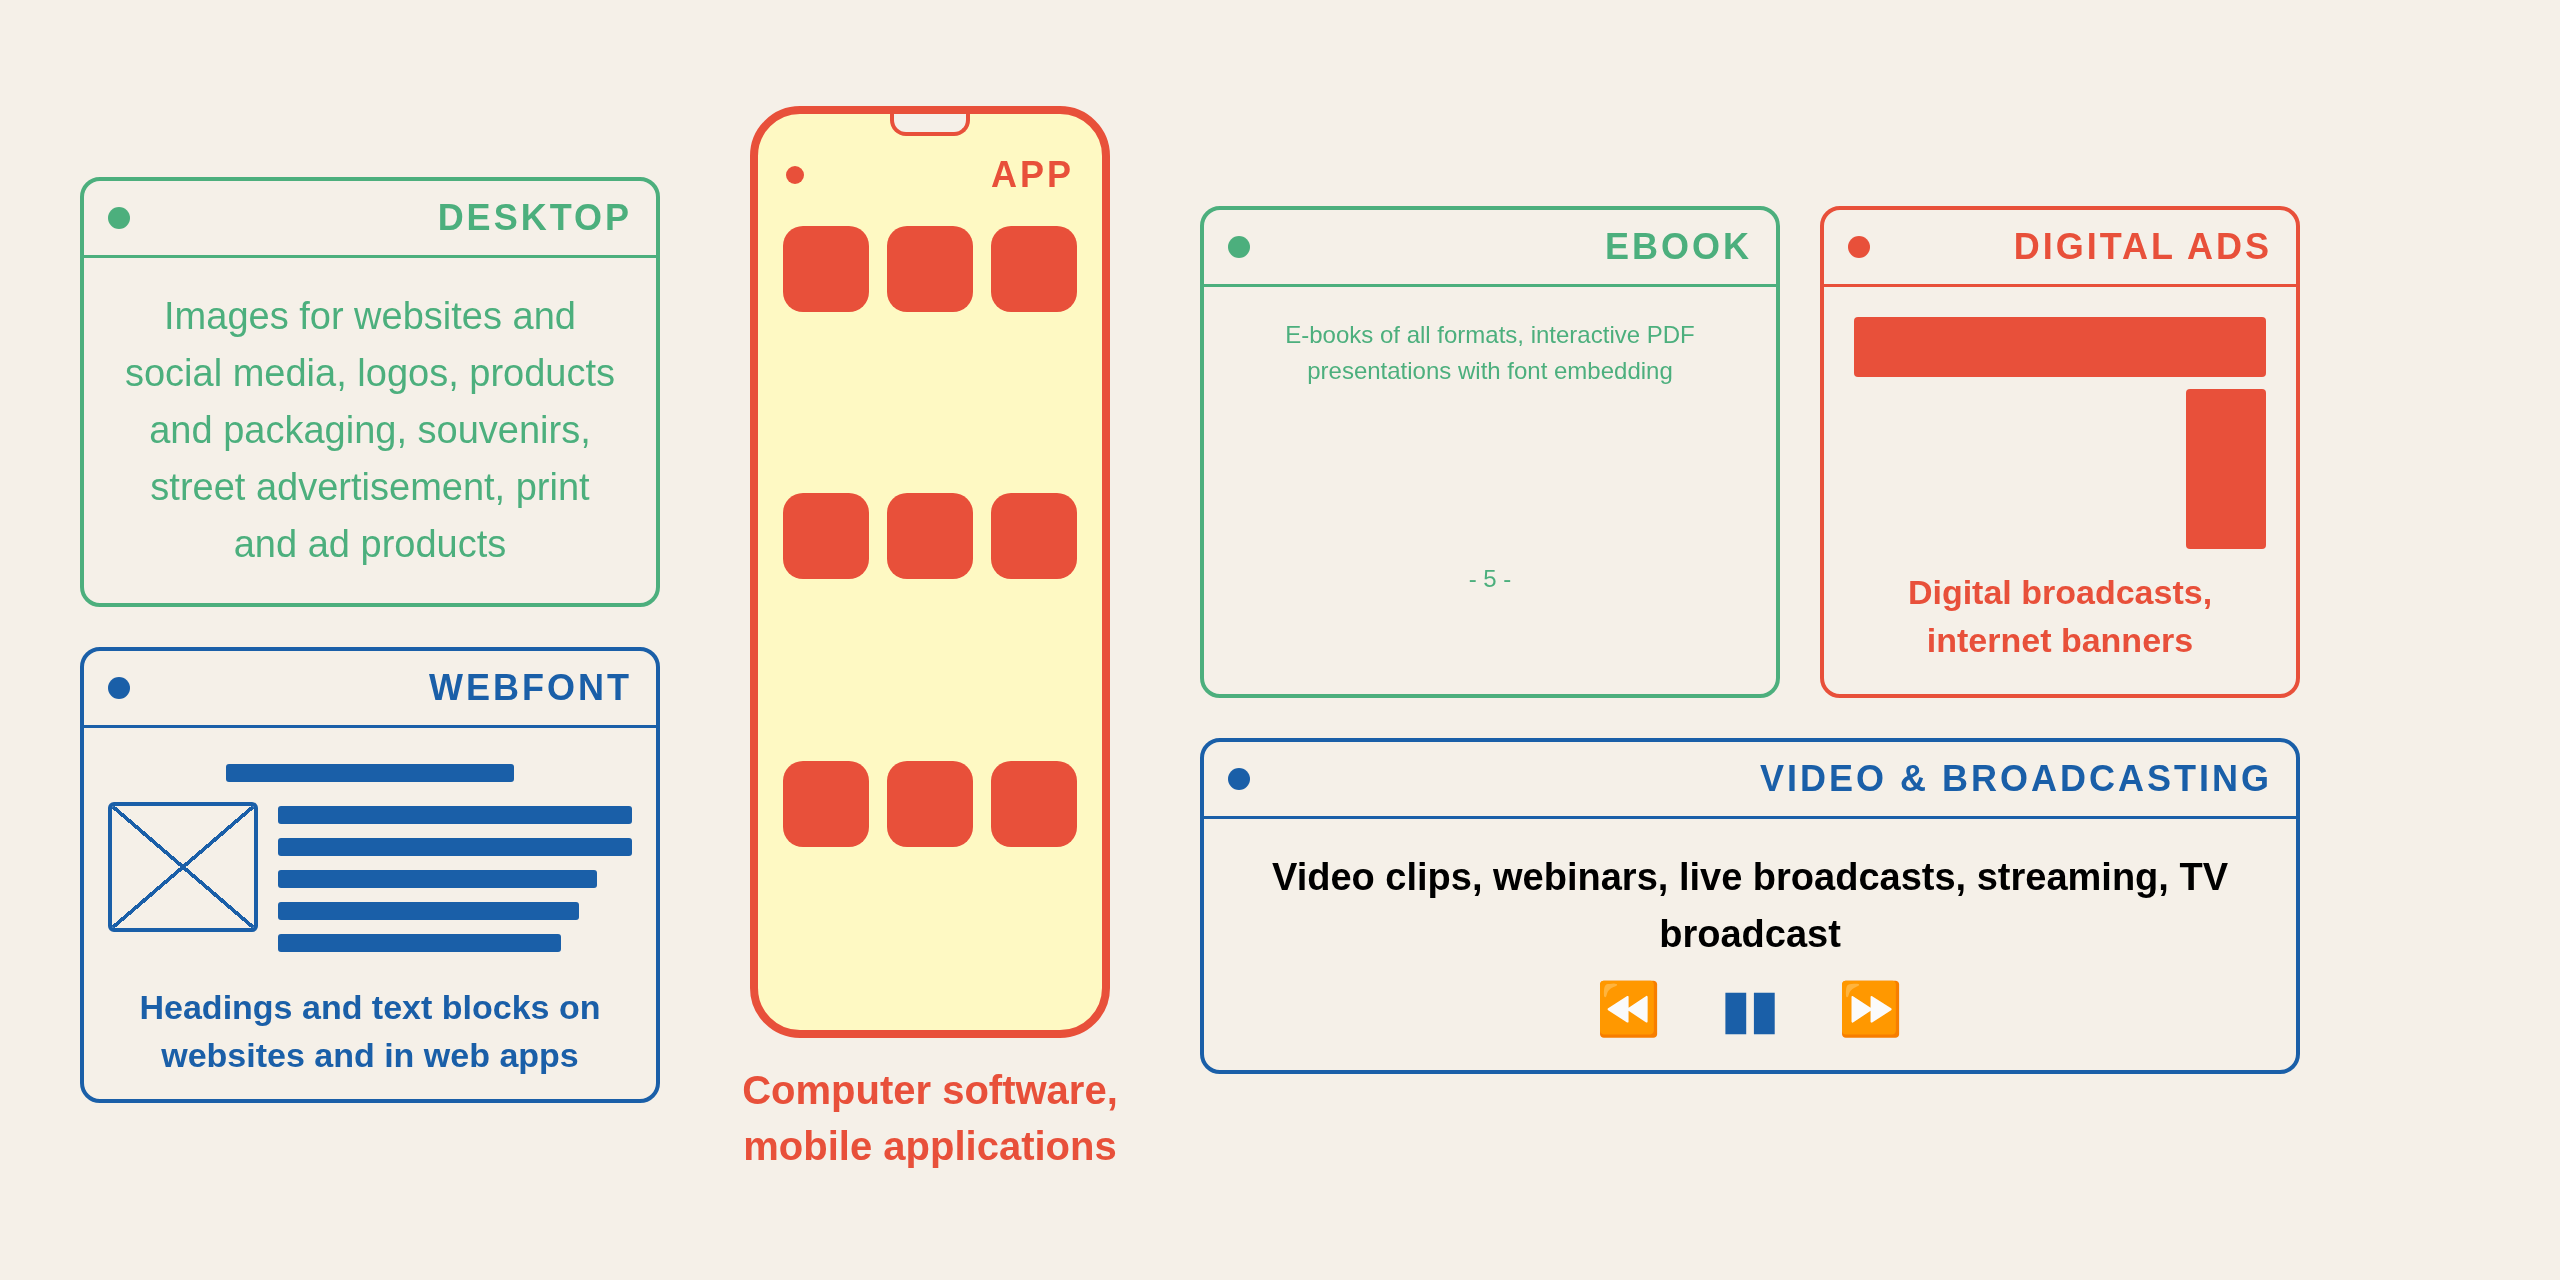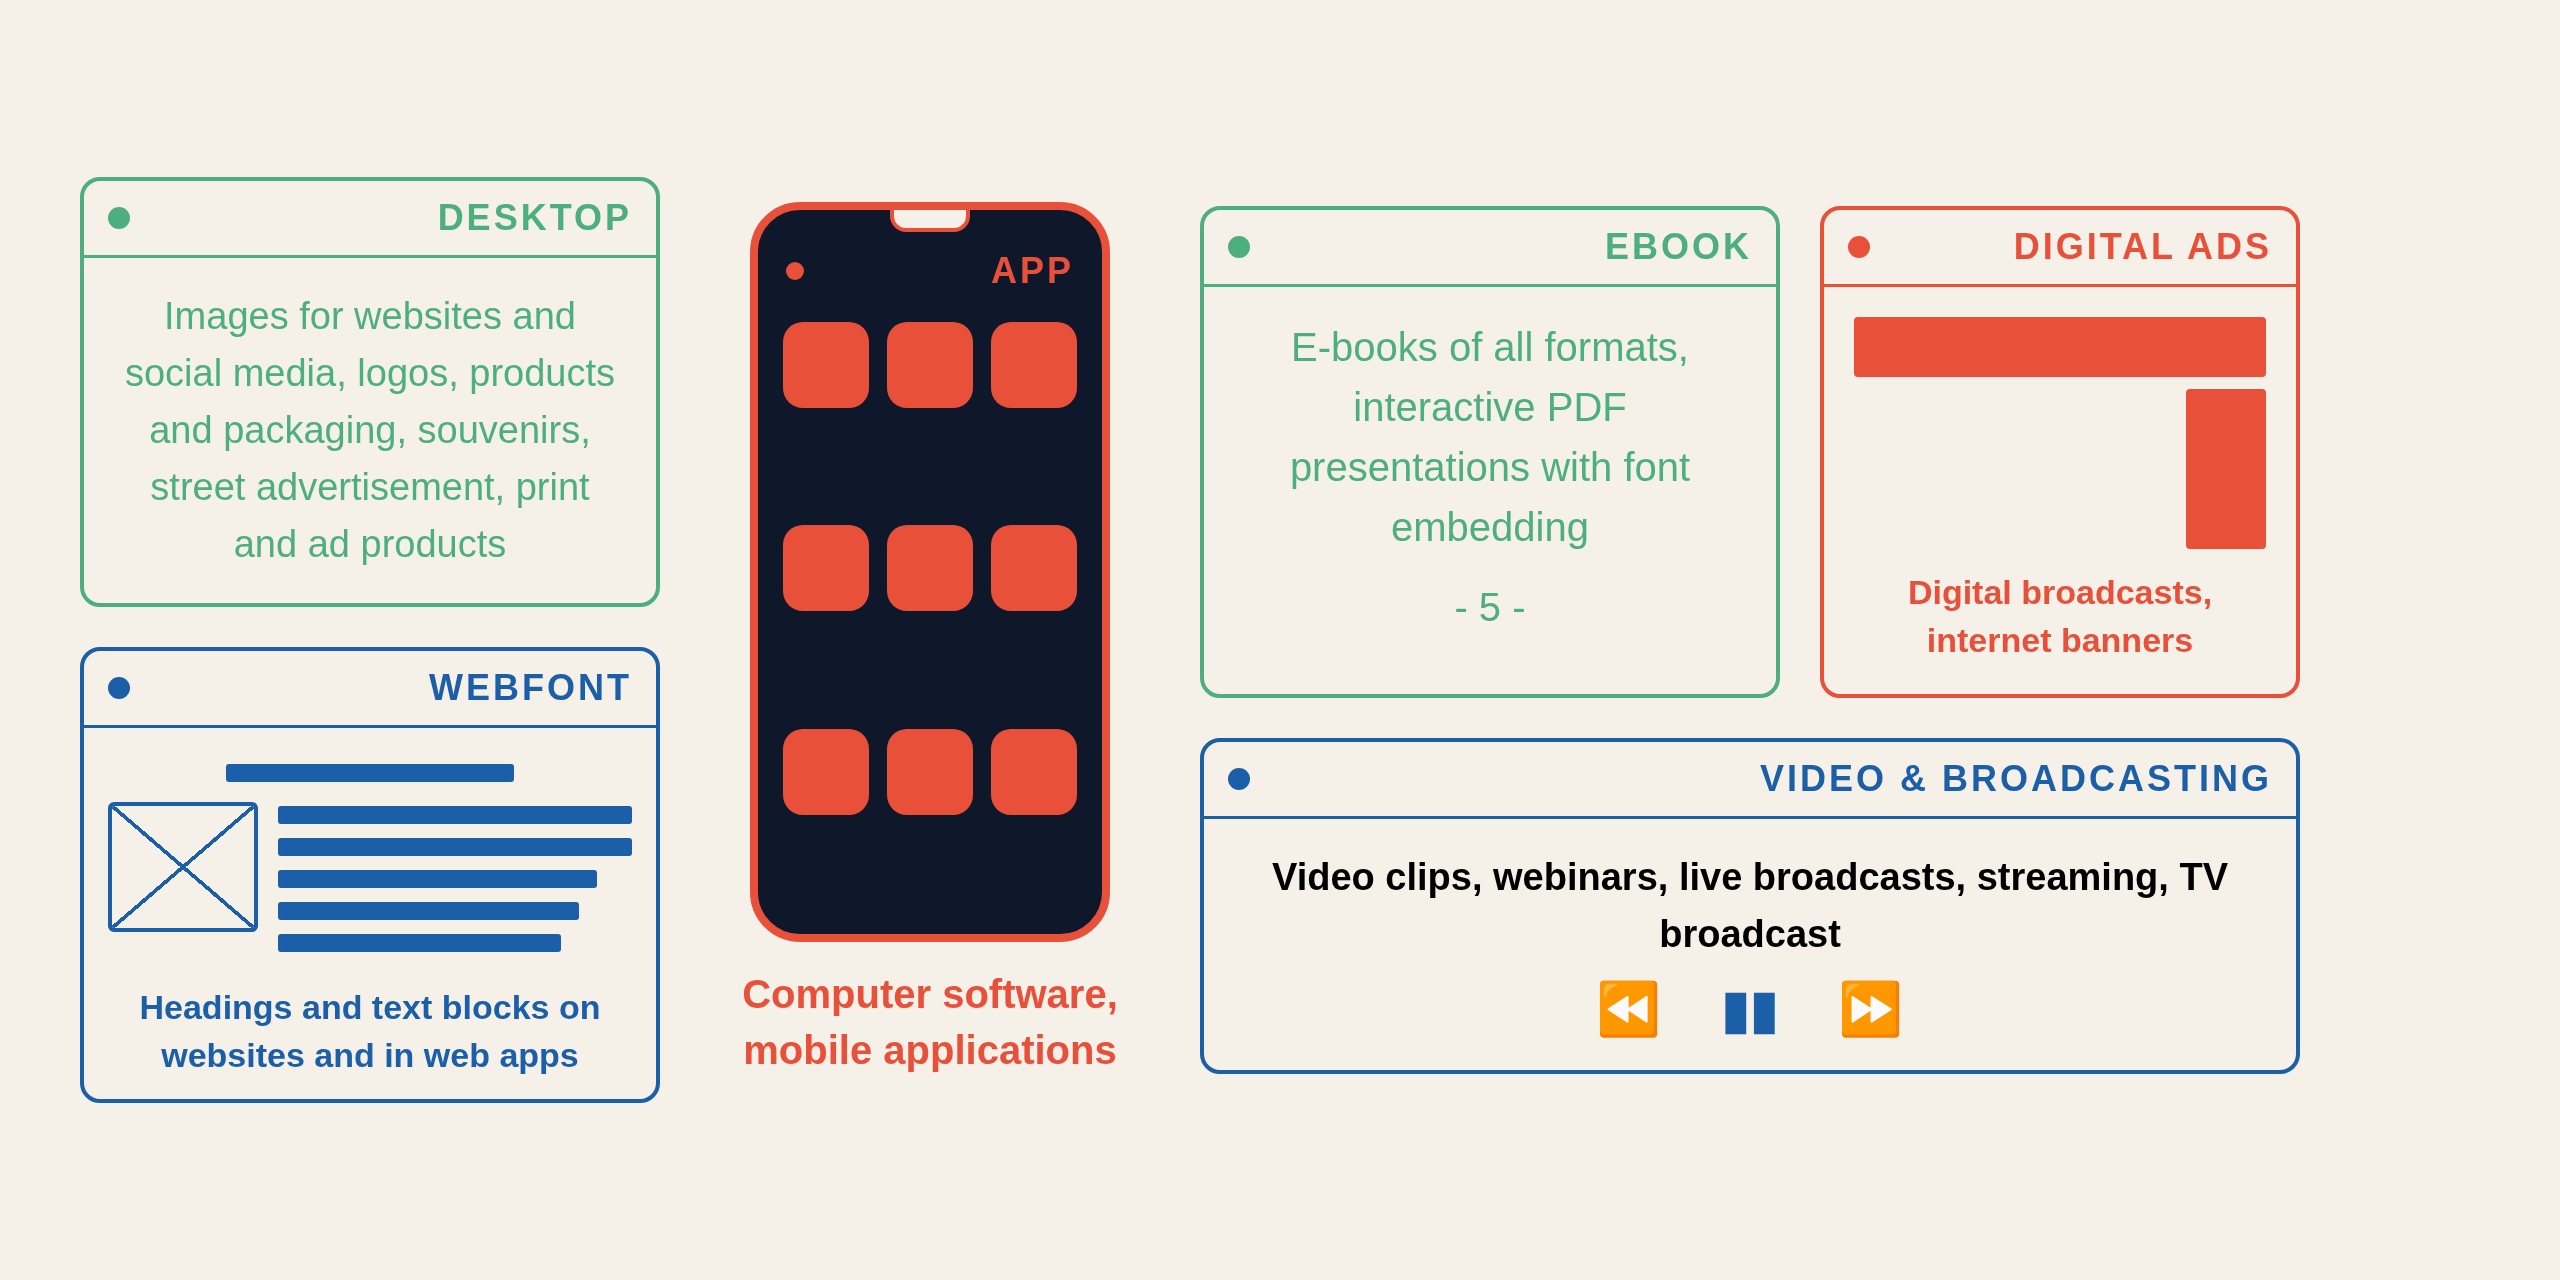--- a/index.html
+++ b/index.html
@@ -165,24 +165,24 @@
       color: #1a5fa8;
       font-size: 34px;
       font-weight: 900;
       text-align: center;
       margin-top: 16px;
       line-height: 1.4;
       font-family: Arial, Helvetica, sans-serif;
     }
     .phone-outer {
       width: 360px;
-      height: 740px;
+      height: 932px;
       border: 8px solid #e8503a;
       border-radius: 50px;
-      background: #0f172a;
+      background: #fef9c3;
       position: relative;
       display: flex;
       flex-direction: column;
       align-items: center;
       overflow: hidden;
     }
     .phone-notch {
       width: 80px;
       height: 22px;
       background: #f5f0e8;
@@ -256,21 +256,21 @@
     }
     .ebook-card .card-body {
       display: flex;
       flex-direction: column;
       align-items: center;
       justify-content: space-between;
       min-height: 340px;
     }
     .ebook-card .card-body p {
       color: #4caf7d;
-      font-size: 40px;
+      font-size: 24px;
       line-height: 1.5;
       text-align: center;
       font-family: Arial, Helvetica, sans-serif;
     }
     .ebook-page-num {
       color: #4caf7d;
       font-size: 36px;
       margin-top: 20px;
       font-family: Arial, Helvetica, sans-serif;
     }

